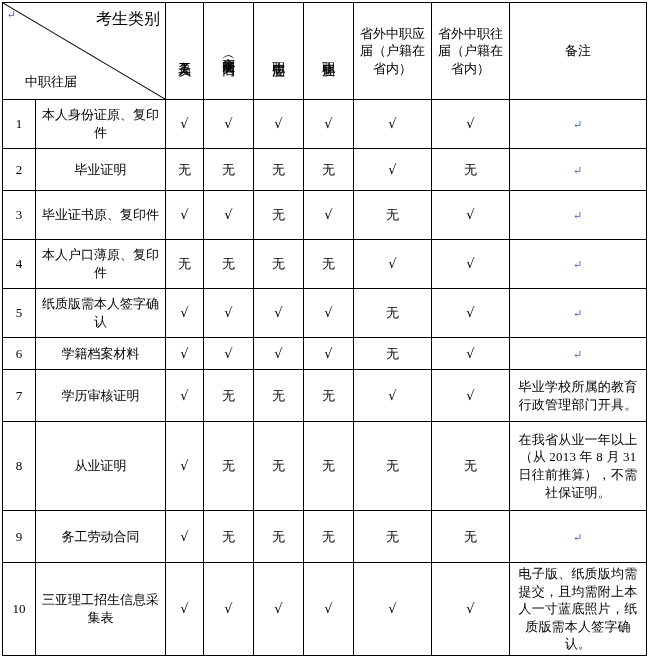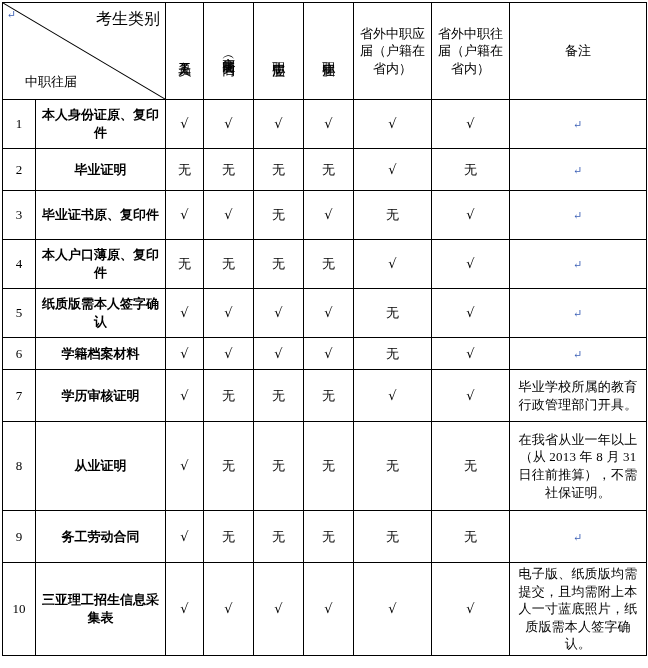--- a/index.html
+++ b/index.html
@@ -106,21 +106,20 @@
   .mark-none {
     font-size: 13px;
   }
   .no-cell {
     font-size: 13px;
   }
   .mat-cell {
     font-size: 13px;
     line-height: 1.4;
     text-align: center;
-    font-weight: bold;
   }
   .remark-cell {
     font-size: 12.5px;
     line-height: 1.5;
     text-align: left;
     padding: 3px 5px;
     letter-spacing: 0.2px;
   }
   .blank-remark {
     text-align: left;

